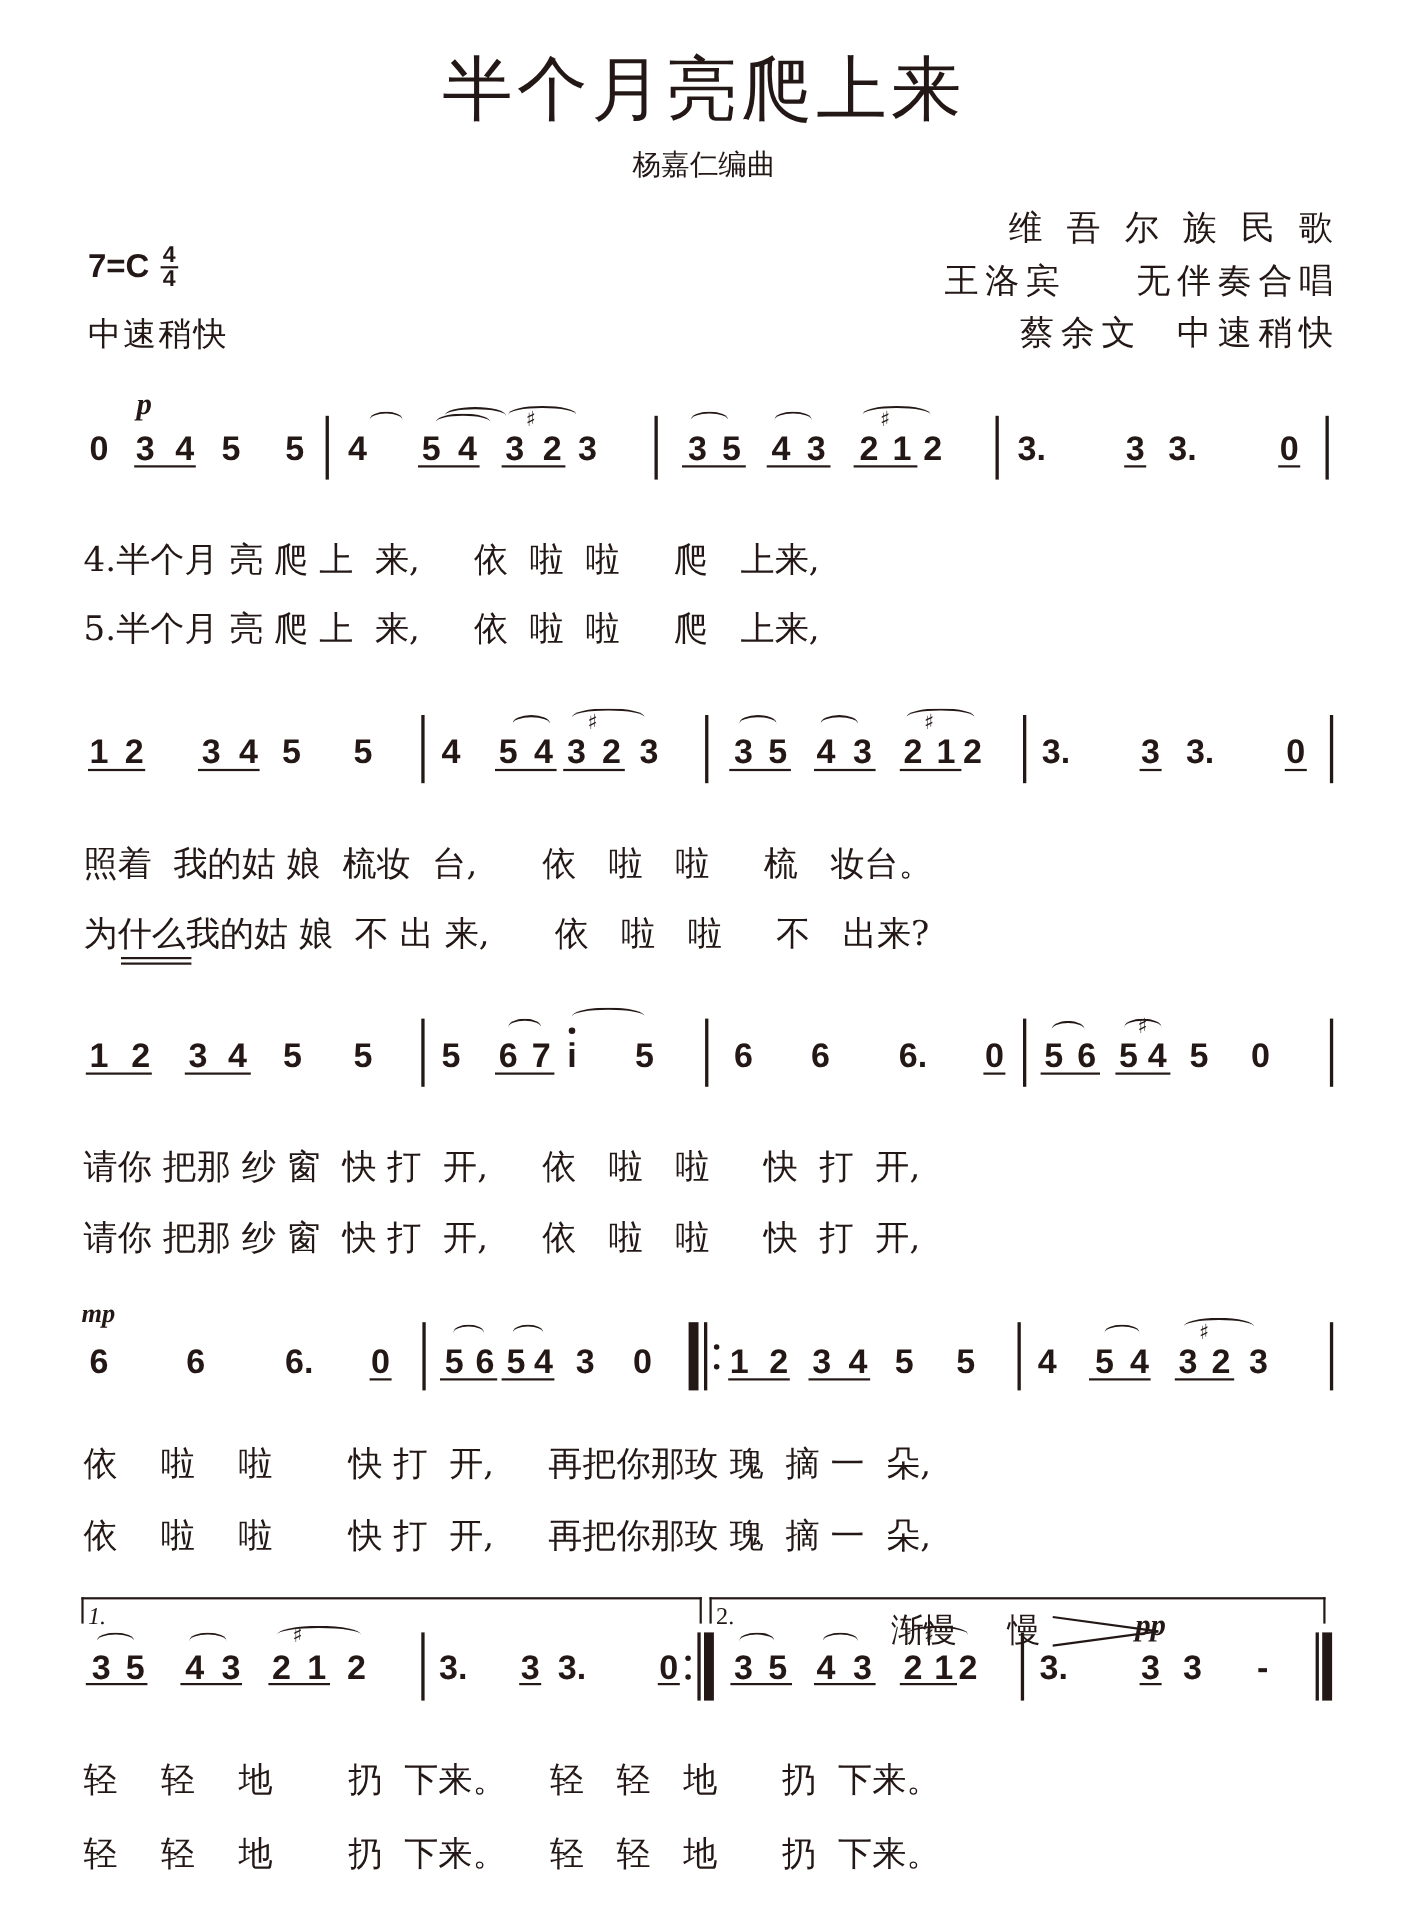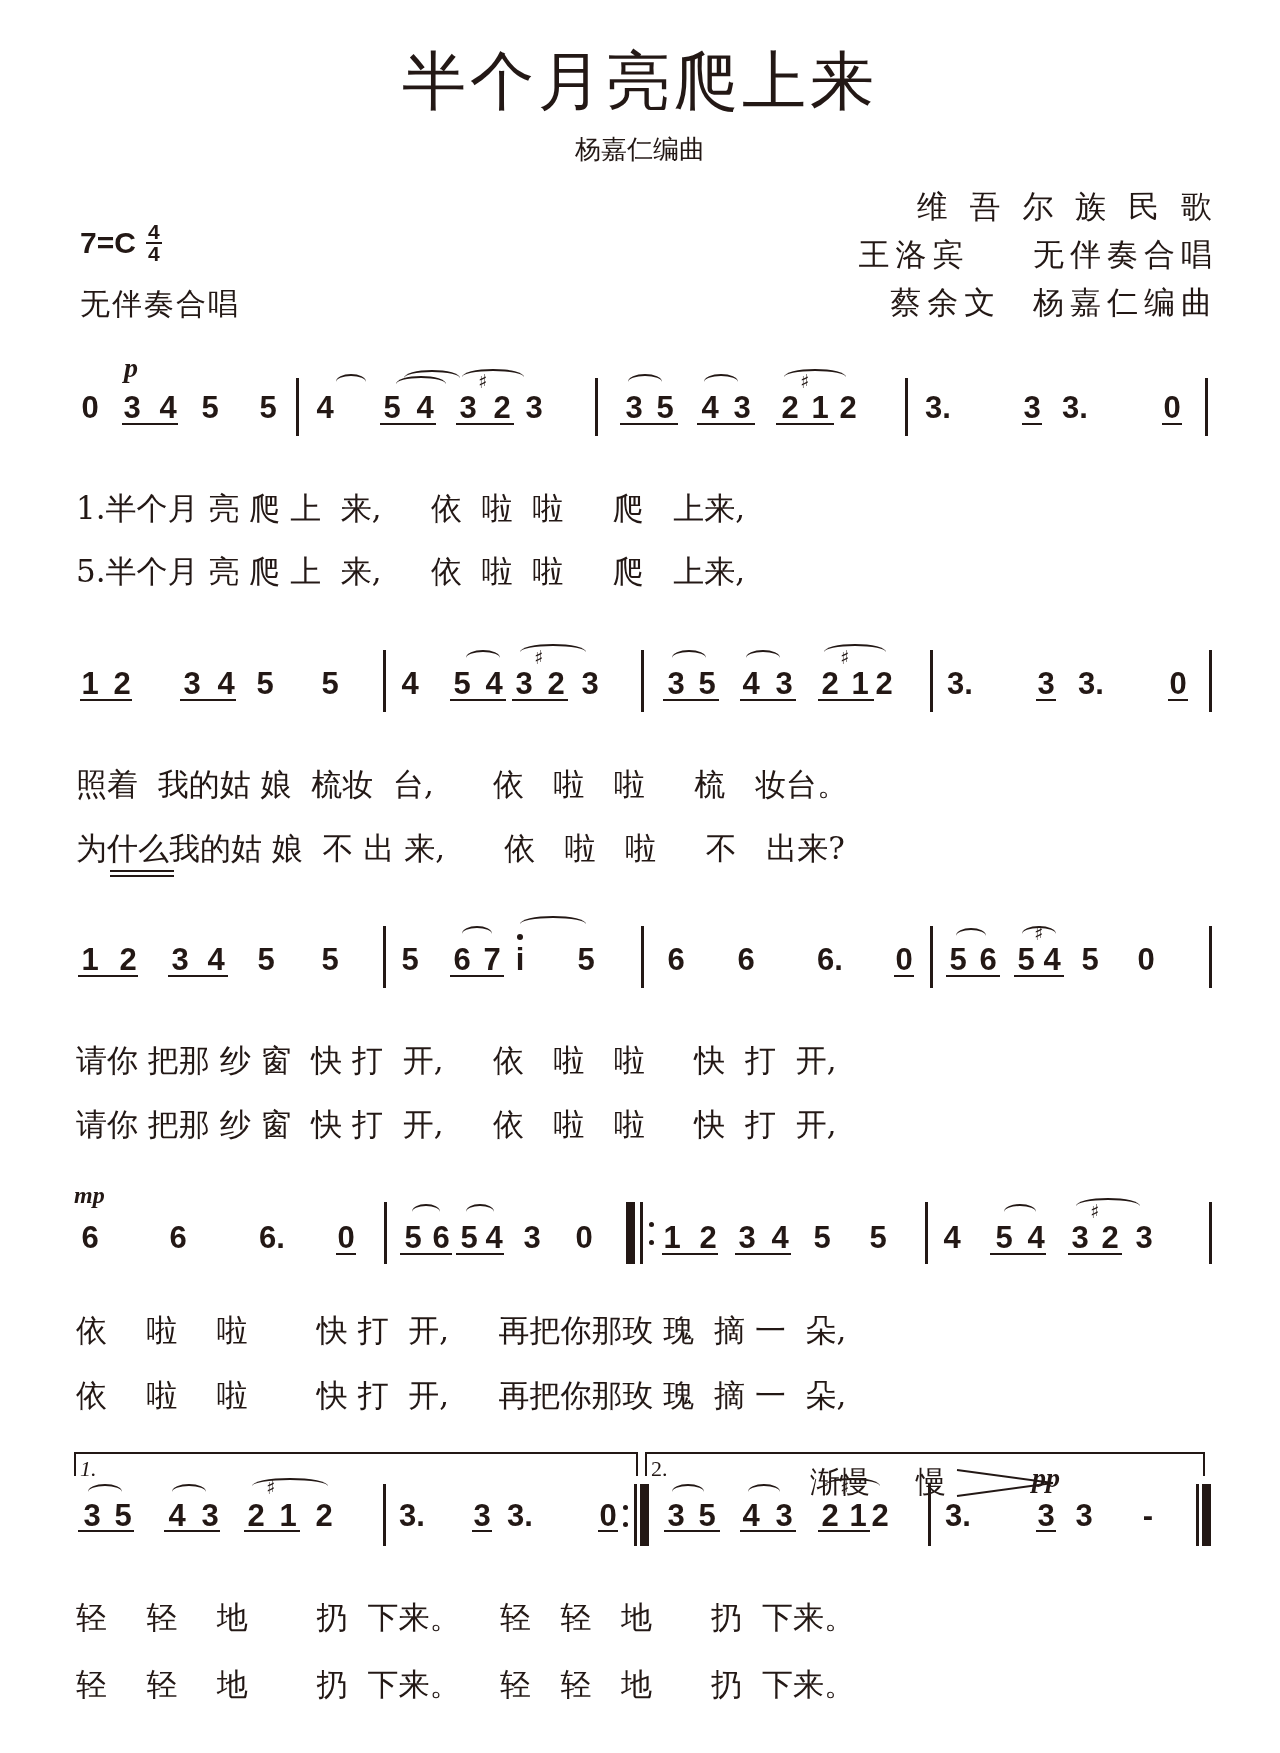--- a/index.html
+++ b/index.html
@@ -25,30 +25,30 @@
   .volta span{position:absolute;left:4px;top:2px;font-size:22px;font-family:"Liberation Serif",serif;}
   .dot{position:absolute;width:6px;height:6px;border-radius:50%;background:#231815;}
 </style>
 </head>
 <body>
 
 <div class="abs title">半个月亮爬上来</div>
 <div class="abs subtitle">杨嘉仁编曲</div>
 <div class="abs credit" style="top:186px">维 吾 尔 族 民 歌</div>
 <div class="abs credit" style="top:234px">王洛宾    无伴奏合唱</div>
-<div class="abs credit" style="top:282px">蔡余文  杨嘉仁编曲</div>
+<div class="abs credit" style="top:282px">蔡余文  中速稍快</div>
 <div class="abs key">
   <span>7=C</span>
   <span class="frac">
     <span>4</span>
     <span class="bar"></span>
     <span>4</span>
   </span>
 </div>
-<div class="abs tempo">无伴奏合唱</div>
+<div class="abs tempo">中速稍快</div>
 
 <div>
   <span class="dyn" style="left:124px;top:352px">p</span>
   <span class="note" style="left:90px;top:392px">0</span>
   <span class="note" style="left:132px;top:392px">3</span>
   <span class="note" style="left:168px;top:392px">4</span>
   <span class="ul" style="left:122px;top:423px;width:56px"></span>
   <span class="note" style="left:210px;top:392px">5</span>
   <span class="note" style="left:268px;top:392px">5</span>
   <span class="bl" style="left:296px;top:378px;height:58px"></span>
@@ -82,21 +82,21 @@
   <span class="slur" style="left:784px;top:369px;width:62px"></span>
   <span class="bl" style="left:905px;top:378px;height:58px"></span>
   <span class="note" style="left:938px;top:392px">3.</span>
   <span class="note" style="left:1032px;top:392px">3</span>
   <span class="ul" style="left:1022px;top:423px;width:20px"></span>
   <span class="note" style="left:1075px;top:392px">3.</span>
   <span class="note" style="left:1172px;top:392px">0</span>
   <span class="ul" style="left:1162px;top:423px;width:20px"></span>
   <span class="bl" style="left:1205px;top:378px;height:58px"></span>
 </div>
-<div class="lyric" style="top:488px">1.半个月 亮 爬 上  来,     依  啦  啦     爬   上来,</div>
+<div class="lyric" style="top:488px">4.半个月 亮 爬 上  来,     依  啦  啦     爬   上来,</div>
 <div class="lyric" style="top:551px">5.半个月 亮 爬 上  来,     依  啦  啦     爬   上来,</div>
 
 <div>
   <span class="note" style="left:90px;top:668px">1</span>
   <span class="note" style="left:122px;top:668px">2</span>
   <span class="ul" style="left:80px;top:699px;width:52px"></span>
   <span class="note" style="left:192px;top:668px">3</span>
   <span class="note" style="left:226px;top:668px">4</span>
   <span class="ul" style="left:180px;top:699px;width:56px"></span>
   <span class="note" style="left:265px;top:668px">5</span>

